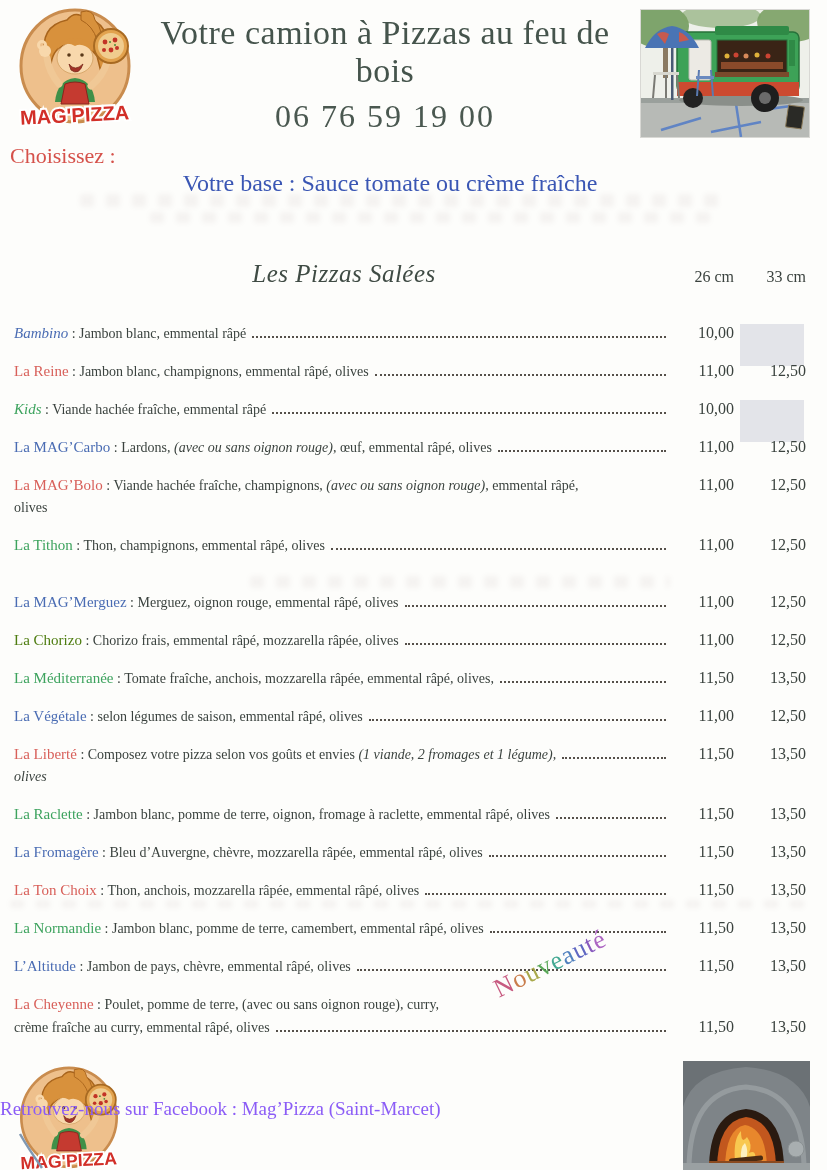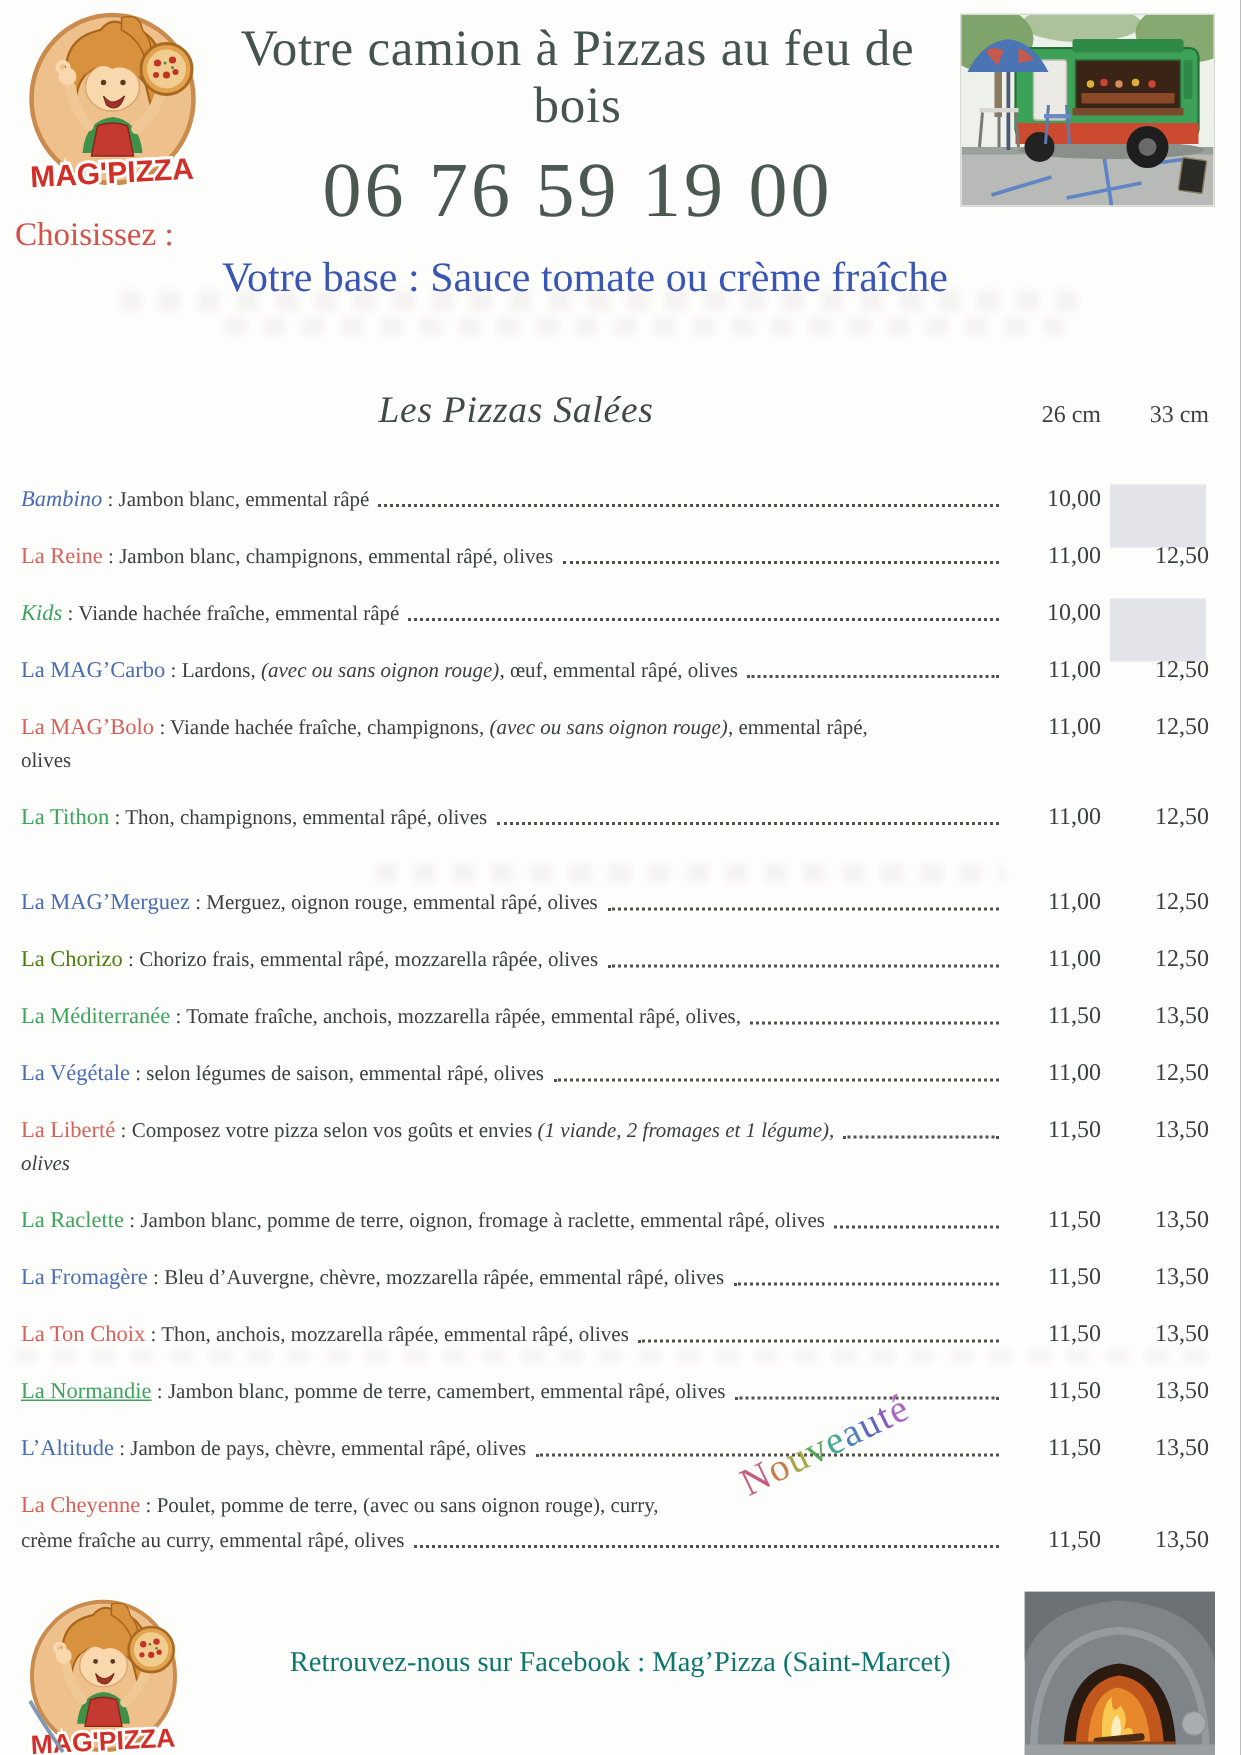--- a/index.html
+++ b/index.html
@@ -3,24 +3,24 @@
 <meta charset="utf-8">
 <style>
   html,body{margin:0;padding:0;background:#888;}
   .page{position:relative;width:827px;height:1170px;margin:0 auto;background:#fdfdfb;
         overflow:hidden;font-family:"Liberation Serif",serif;color:#3a423e;}
   
   .logo-top{position:absolute;left:14px;top:6px;width:122px;height:126px;}
   .logo-bottom{position:absolute;left:16px;top:1064px;width:106px;height:112px;}
   .header-center{position:absolute;left:145px;top:14px;width:480px;text-align:center;}
   .main-title{font-size:34px;color:#45544c;letter-spacing:.5px;}
-  .phone{font-size:52px;color:#4a5850;margin-top:8px;letter-spacing:2px;}
+  .phone{font-size:32px;color:#4a5850;margin-top:8px;letter-spacing:2px;}
   .truck-photo{position:absolute;left:640px;top:9px;width:168px;height:127px;border:1px solid #d8d8d4;}
   .choose{position:absolute;left:10px;top:143px;font-size:22px;color:#d5514a;}
-  .base-line{position:absolute;left:0;top:170px;width:780px;text-align:center;font-size:28px;color:#3a56b4;}
+  .base-line{position:absolute;left:0;top:170px;width:780px;text-align:center;font-size:24px;color:#3a56b4;}
   
   .menu{position:absolute;left:14px;top:264px;width:792px;}
   .row-line{display:flex;align-items:baseline;line-height:20px;}
   .menu-header{margin-bottom:36px;align-items:baseline;}
   .sh-wrap{flex:1 1 auto;text-align:center;}
   .section-title{font-style:italic;font-weight:normal;font-size:25px;color:#3f4b44;letter-spacing:.5px;}
   .hdr{font-size:18px;color:#3a423e;}
   .menu-row{margin-bottom:17px;}
   .menu-group.g2{margin-top:36px;}
   .item-text{white-space:nowrap;flex:0 1 auto;min-width:0;overflow:hidden;font-size:14px;}
@@ -30,21 +30,21 @@
   .dots{flex:1 0 10px;min-width:0;margin:0 8px 0 6px;border-bottom:2px dotted #55504a;height:13px;align-self:flex-start;}
   .fill{flex:1 1 0;min-width:0;}
   .p26{flex:none;width:60px;text-align:right;font-size:16px;}
   .p33{flex:none;width:72px;text-align:right;font-size:16px;position:relative;}
   .nobox{position:absolute;right:2px;top:-14px;width:64px;height:42px;background:#e3e4e9;}
   .line2{margin-top:2px;}
   
   .watermark{position:absolute;left:502px;top:974px;font-size:26px;font-style:normal;
              transform:rotate(-26deg);transform-origin:left bottom;letter-spacing:1px;opacity:.9;}
   
-  .facebook{position:absolute;left:0;top:1098px;width:827px;text-align:center;font-size:19px;color:#0f766e;}
+  .facebook{position:absolute;left:0;top:1098px;width:827px;font-size:19px;color:#8b5cf6;}
   .oven-photo{position:absolute;left:683px;top:1061px;width:127px;height:109px;}
   
   .ghost{position:absolute;background:repeating-linear-gradient(90deg,rgba(150,125,125,.55) 0 14px,rgba(150,125,125,0) 14px 26px);
          filter:blur(2.5px);opacity:.14;border-radius:3px;pointer-events:none;}
   .pen-mark{position:absolute;left:18px;top:1132px;width:28px;height:38px;}
 </style>
 </head>
 <body>
 
 <div class="page">
@@ -253,21 +253,21 @@
           <div class="menu-row">
             <div class="row-line">
               <span class="item-text"><span class="item-name" style="color: rgb(216, 96, 90);">La Ton Choix</span><span class="sep"> : </span><span class="desc">Thon, anchois, mozzarella râpée, emmental râpé, olives</span></span>
               <span class="dots"></span>
               <span class="p26">11,50</span>
               <span class="p33">13,50</span>
             </div>
           </div>
           <div class="menu-row">
             <div class="row-line">
-              <span class="item-text"><span class="item-name" style="color: rgb(61, 163, 94); text-decoration: underline;">La Normandie</span><span class="sep"> : </span><span class="desc">Jambon blanc, pomme de terre, camembert, emmental râpé, olives</span></span>
+              <span class="item-text"><span class="item-name" style="color: rgb(61, 163, 94);">La Normandie</span><span class="sep"> : </span><span class="desc">Jambon blanc, pomme de terre, camembert, emmental râpé, olives</span></span>
               <span class="dots"></span>
               <span class="p26">11,50</span>
               <span class="p33">13,50</span>
             </div>
           </div>
           <div class="menu-row">
             <div class="row-line">
               <span class="item-text"><span class="item-name" style="color: rgb(74, 108, 179);">L’Altitude</span><span class="sep"> : </span><span class="desc">Jambon de pays, chèvre, emmental râpé, olives</span></span>
               <span class="dots"></span>
               <span class="p26">11,50</span>

